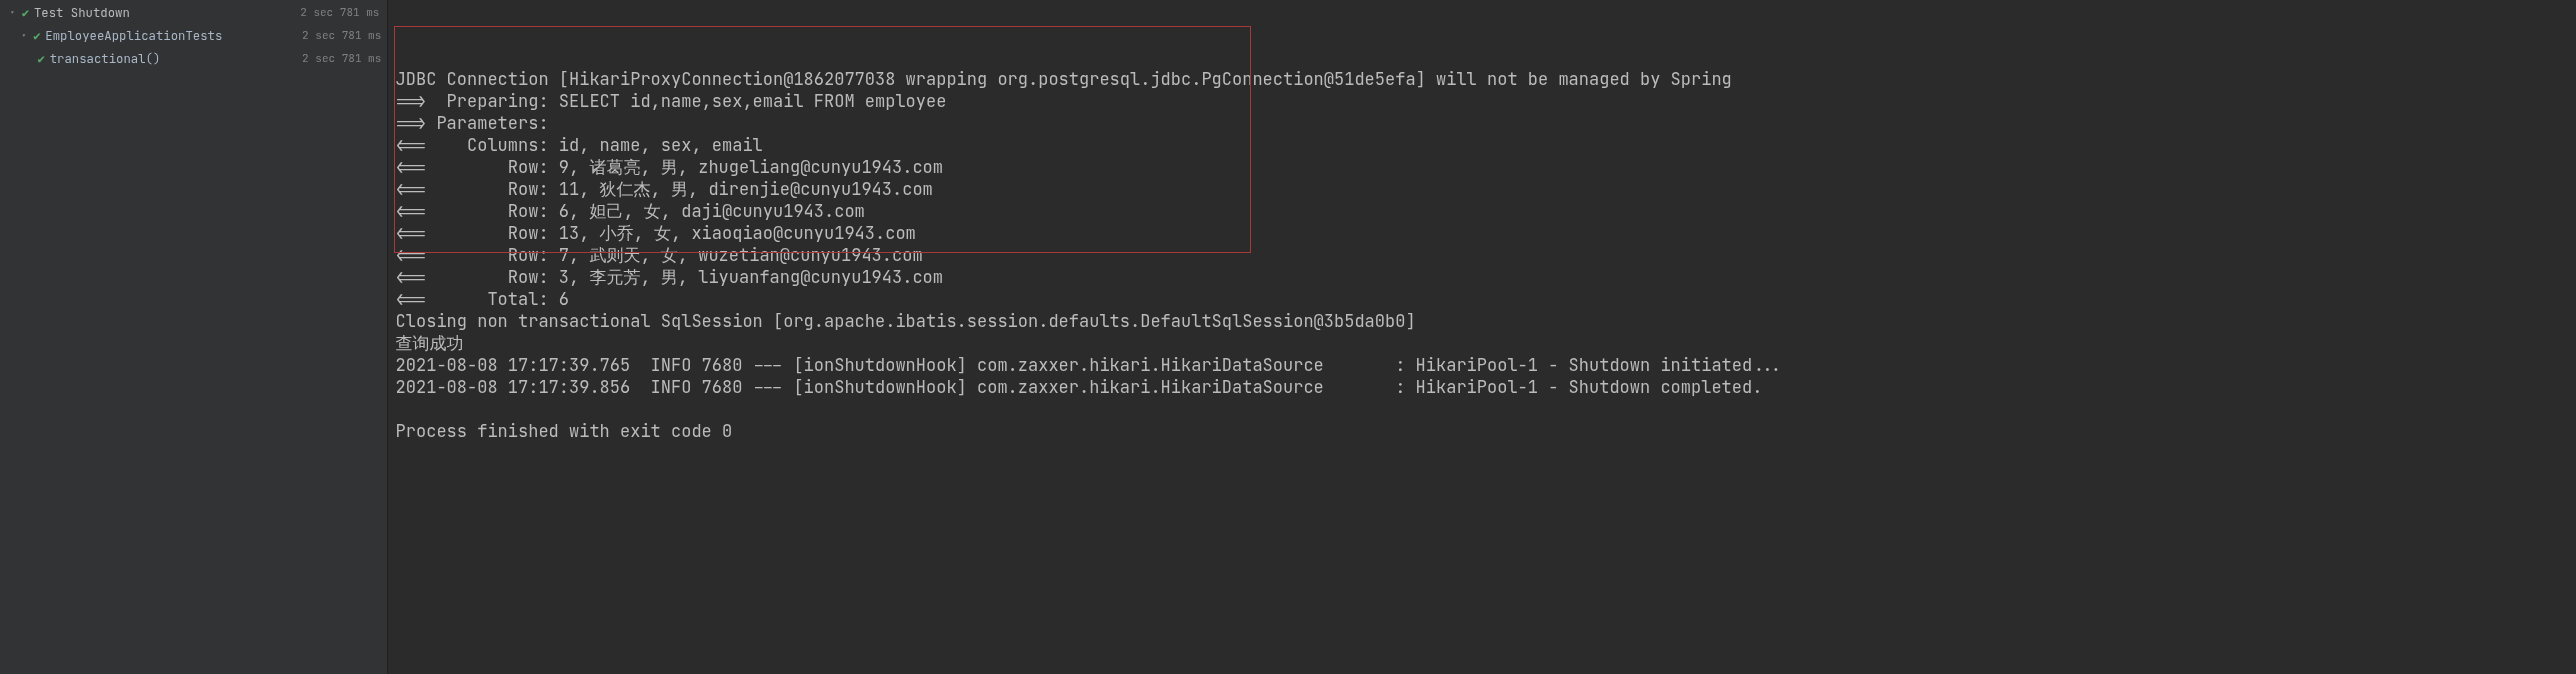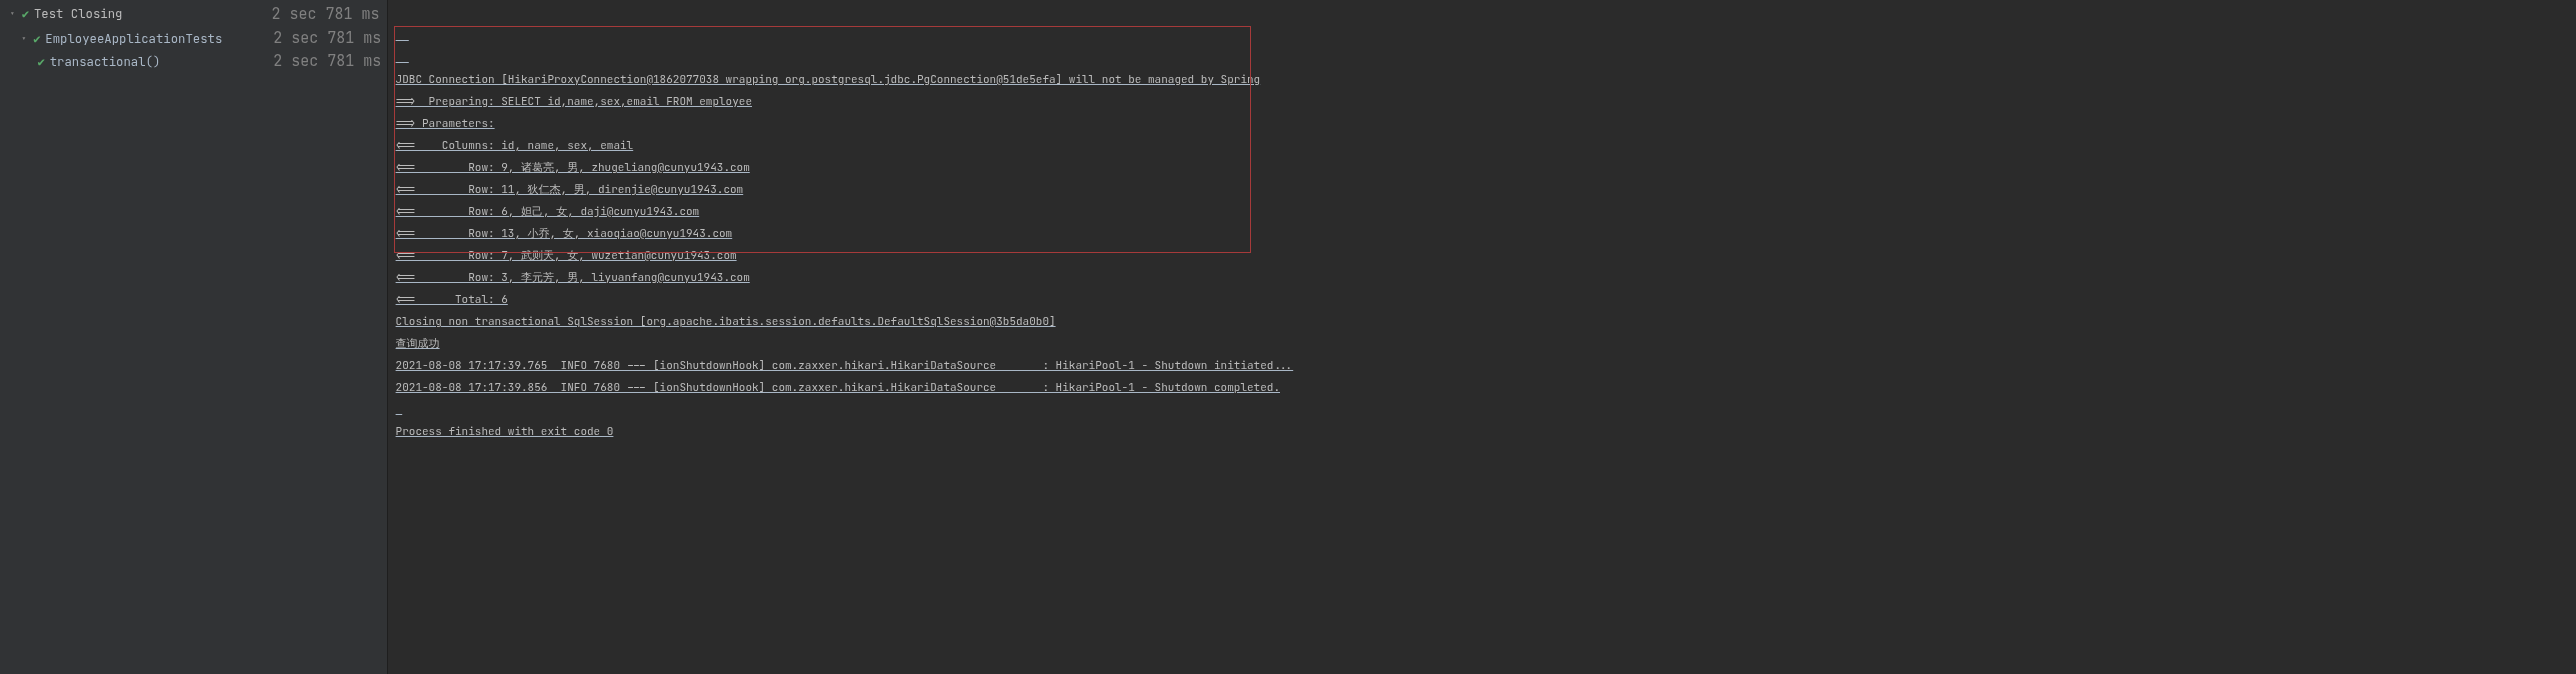--- a/index.html
+++ b/index.html
@@ -27,21 +27,21 @@
   }
   .header-row .title {
     display: flex;
     align-items: center;
     gap: 4.7px;
     flex: 1;
     color: #bbbbbb;
   }
   .time-badge {
     color: #808080;
-    font-size: 15px;
+    font-size: 11px;
     white-space: pre;
   }
   .tree-row {
     display: flex;
     align-items: center;
     padding: 1.9px 5.7px 1.9px 7.6px;
     line-height: 19px;
   }
   .tree-row .indent1 { width: 11.4px; display:inline-block; }
   .tree-row .indent2 { width: 30px; display:inline-block; }
@@ -59,45 +59,44 @@
     color: #808080;
     font-size: 9.5px;
   }
   .check-icon { color: #59a869; font-weight: bold; }
   .right-panel {
     flex: 1;
     background: #2b2b2b;
     padding: 1.9px 7.6px;
     white-space: pre;
     line-height: 22px;
-    font-size: 11px;
+    font-size: 17px;
     overflow: hidden;
     position: relative;
-    text-decoration: underline;
   }
   .console-line { color: #bbbbbb; }
   .highlight-box {
     border: 1.9px solid #a63a3a;
     position: absolute;
     left: 5.7px;
     top: 25.6px;
     width: 857px;
     height: 227px;
     pointer-events: none;
   }
 </style>
 </head>
 <body>
 
 <div class="left-panel">
   <div class="header-row">
     <span class="title">
       <span class="chevron">▾</span>
       <span class="check-icon">✔</span>
-      <span>Test Closing</span>
+      <span>Test Shutdown</span>
     </span>
     <span class="time-badge">2 sec 781 ms</span>
   </div>
   <div id="tree-container">
       <div class="tree-row">
         <span class="indent1"></span>
         <span class="label">
           <span class="chevron">▾</span>
           <span class="check-icon">✔</span>
           <span>EmployeeApplicationTests</span>

